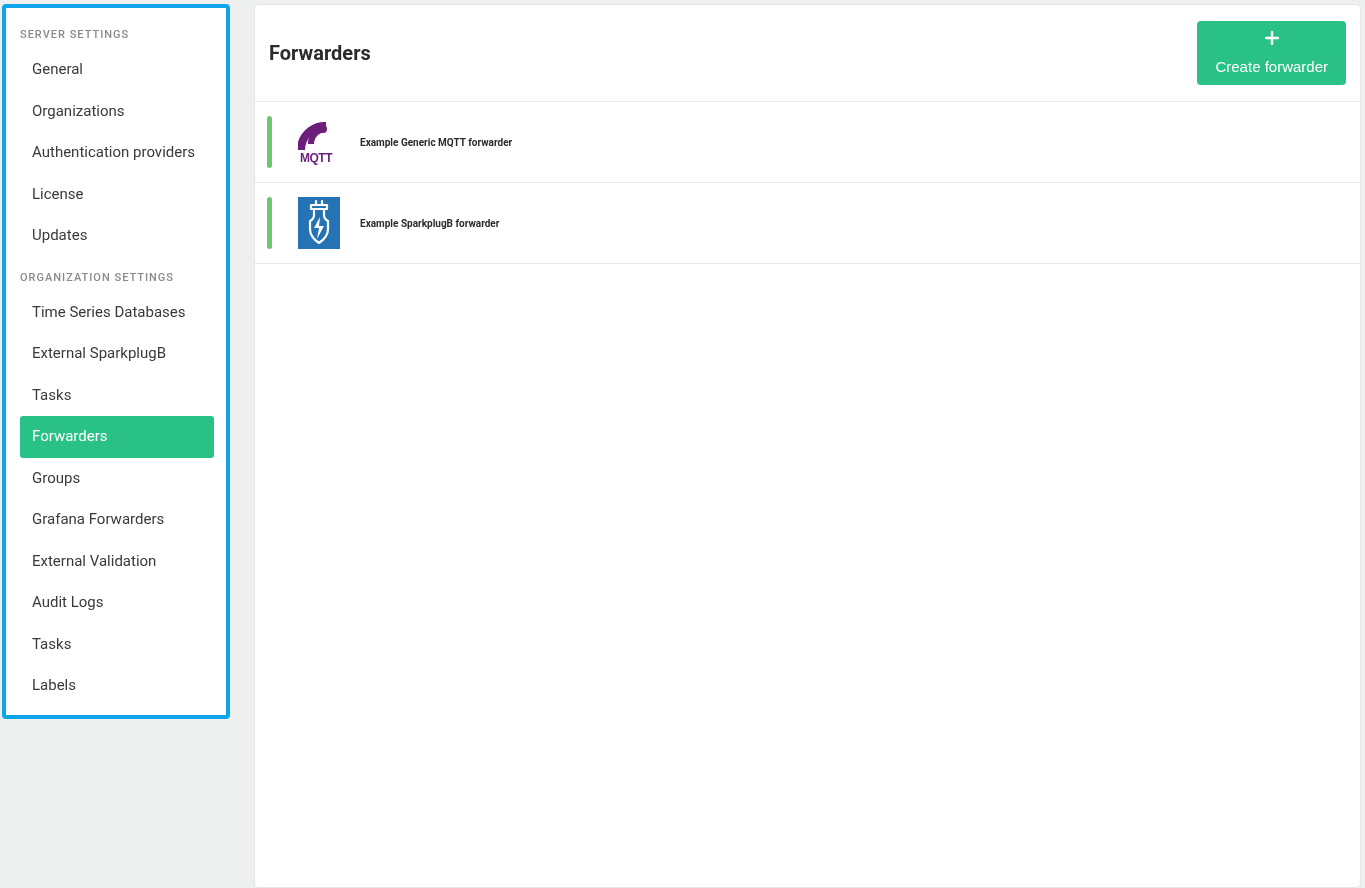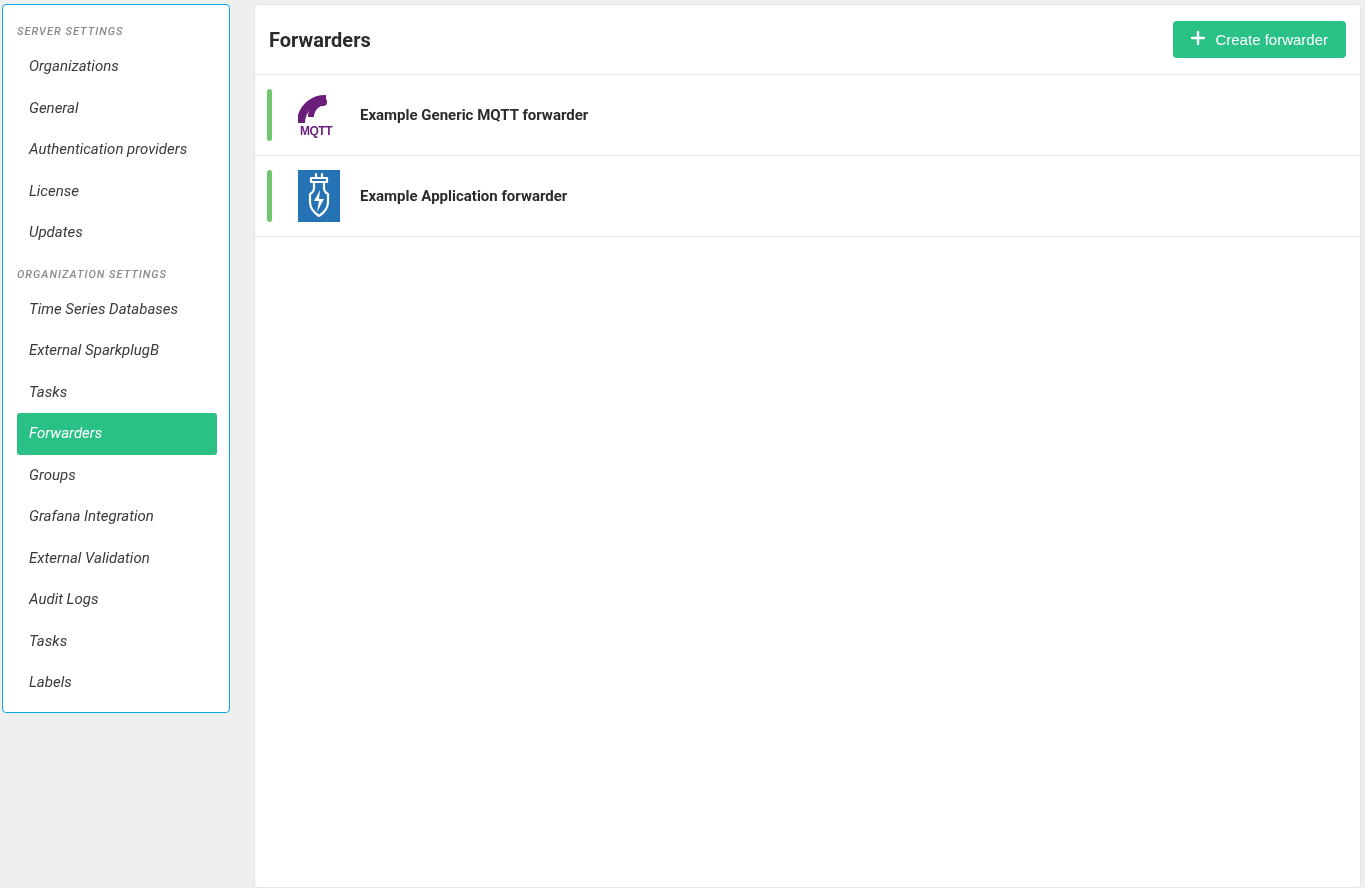--- a/index.html
+++ b/index.html
@@ -12,26 +12,25 @@
       background: #eef0f0;
       width: 1365px;
       height: 888px;
       display: flex;
       padding: 4px 0 0 2px;
       gap: 24px;
     }
     .sidebar {
       width: 228px;
       background: #fff;
-      border: 1px solid #0ea5e9;
+      border: 4px solid #0ea5e9;
       border-radius: 4px;
       padding: 12px 0 8px 0;
       height: fit-content;
       flex-shrink: 0;
-      font-style: italic;
     }
     .sidebar-section-title {
       font-size: 11px;
       font-weight: 500;
       letter-spacing: 1px;
       color: #8a8a8a;
       padding: 8px 14px 8px 14px;
       text-transform: uppercase;
     }
     .sidebar-item {
@@ -74,20 +73,21 @@
       background: #2ac187;
       color: #fff;
       border: none;
       border-radius: 4px;
       padding: 10px 18px;
       font-size: 15px;
       cursor: pointer;
       display: flex;
       align-items: center;
       gap: 10px;
+      flex-direction: column;
     }
     .plus-icon {
       font-size: 16px;
       line-height: 1;
       font-weight: 700;
     }
     .list {
       flex: 1;
     }
     .list-row {
@@ -107,43 +107,43 @@
     }
     .row-icon {
       width: 48px;
       height: 52px;
       display: flex;
       align-items: center;
       justify-content: flex-end;
       flex-shrink: 0;
     }
     .row-title {
-      font-size: 15px;
+      font-size: 10px;
       font-weight: 700;
       color: #2b2b2b;
     }
   </style>
 </head>
 <body>
 
 <aside class="sidebar">
   <div class="sidebar-section-title">SERVER SETTINGS</div>
+  <div class="sidebar-item">General</div>
   <div class="sidebar-item">Organizations</div>
-  <div class="sidebar-item">General</div>
   <div class="sidebar-item">Authentication providers</div>
   <div class="sidebar-item">License</div>
   <div class="sidebar-item">Updates</div>
   <div style="height:6px"></div>
   <div class="sidebar-section-title">ORGANIZATION SETTINGS</div>
   <div class="sidebar-item">Time Series Databases</div>
   <div class="sidebar-item">External SparkplugB</div>
   <div class="sidebar-item">Tasks</div>
   <div class="sidebar-item active">Forwarders</div>
   <div class="sidebar-item">Groups</div>
-  <div class="sidebar-item">Grafana Integration</div>
+  <div class="sidebar-item">Grafana Forwarders</div>
   <div class="sidebar-item">External Validation</div>
   <div class="sidebar-item">Audit Logs</div>
   <div class="sidebar-item">Tasks</div>
   <div class="sidebar-item">Labels</div>
 </aside>
 
 <main class="main">
   <div class="main-header">
     <h1 class="page-title">Forwarders</h1>
     <button class="create-btn">
@@ -176,16 +176,16 @@
         <svg width="42" height="52" viewBox="0 0 42 52">
           <rect x="0" y="0" width="42" height="52" fill="#2573b5"></rect>
           <g fill="none" stroke="#fff" stroke-width="2.2" stroke-linejoin="round" stroke-linecap="round">
             <path d="M13 8 L29 8 L29 12 L13 12 Z"></path>
             <path d="M18 4 L18 8 M24 4 L24 8"></path>
             <path d="M16 12 L16 18 Q16 22 12 24 L12 32 Q12 40 21 46 Q30 40 30 32 L30 24 Q26 22 26 18 L26 12"></path>
             <path d="M22 20 L16 31 L21 31 L19 42 L26 29 L21 29 Z" fill="#fff" stroke="none"></path>
           </g>
         </svg>
       </div>
-      <div class="row-title">Example Application forwarder</div>
+      <div class="row-title">Example SparkplugB forwarder</div>
     </div>
   </div>
 </main>
 
 </body></html>

